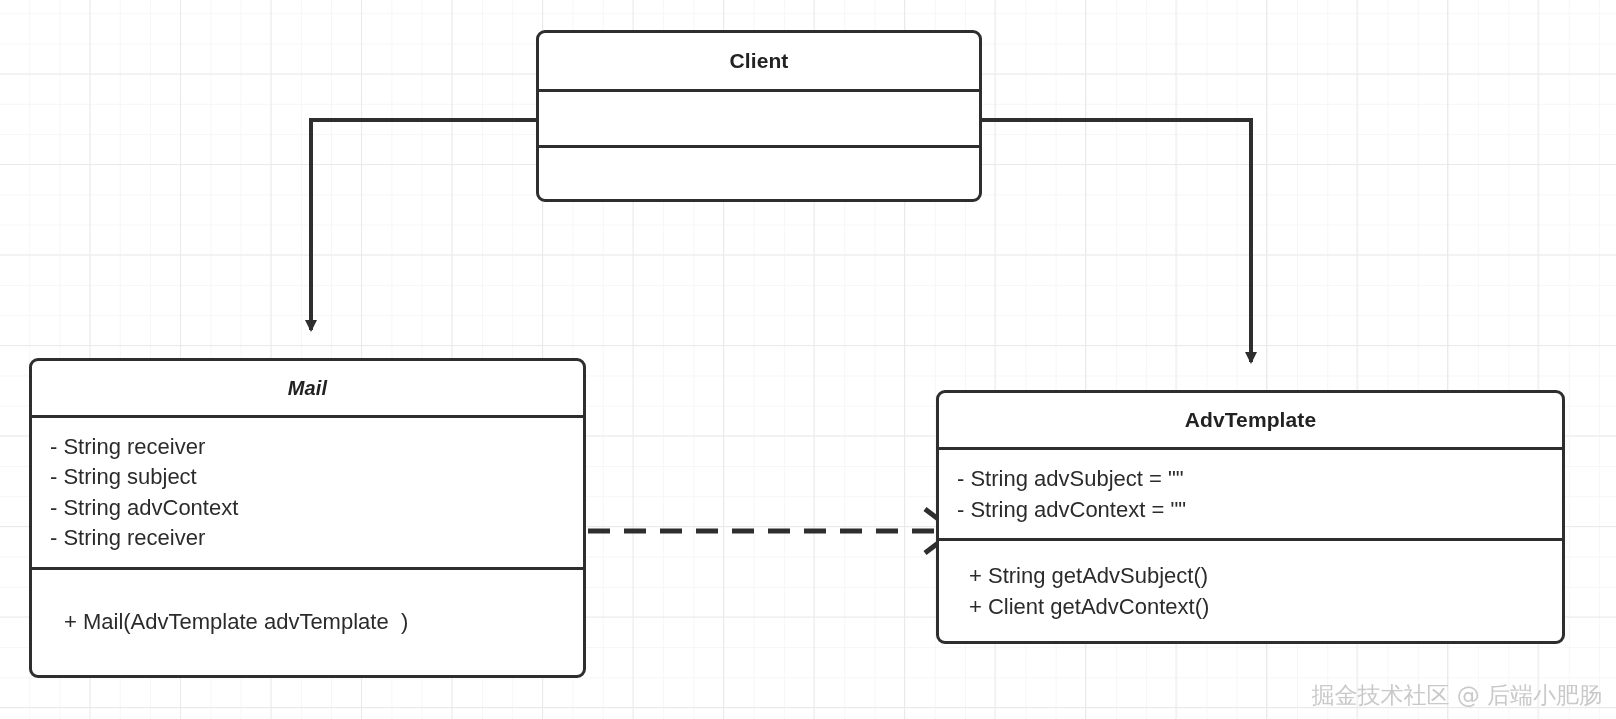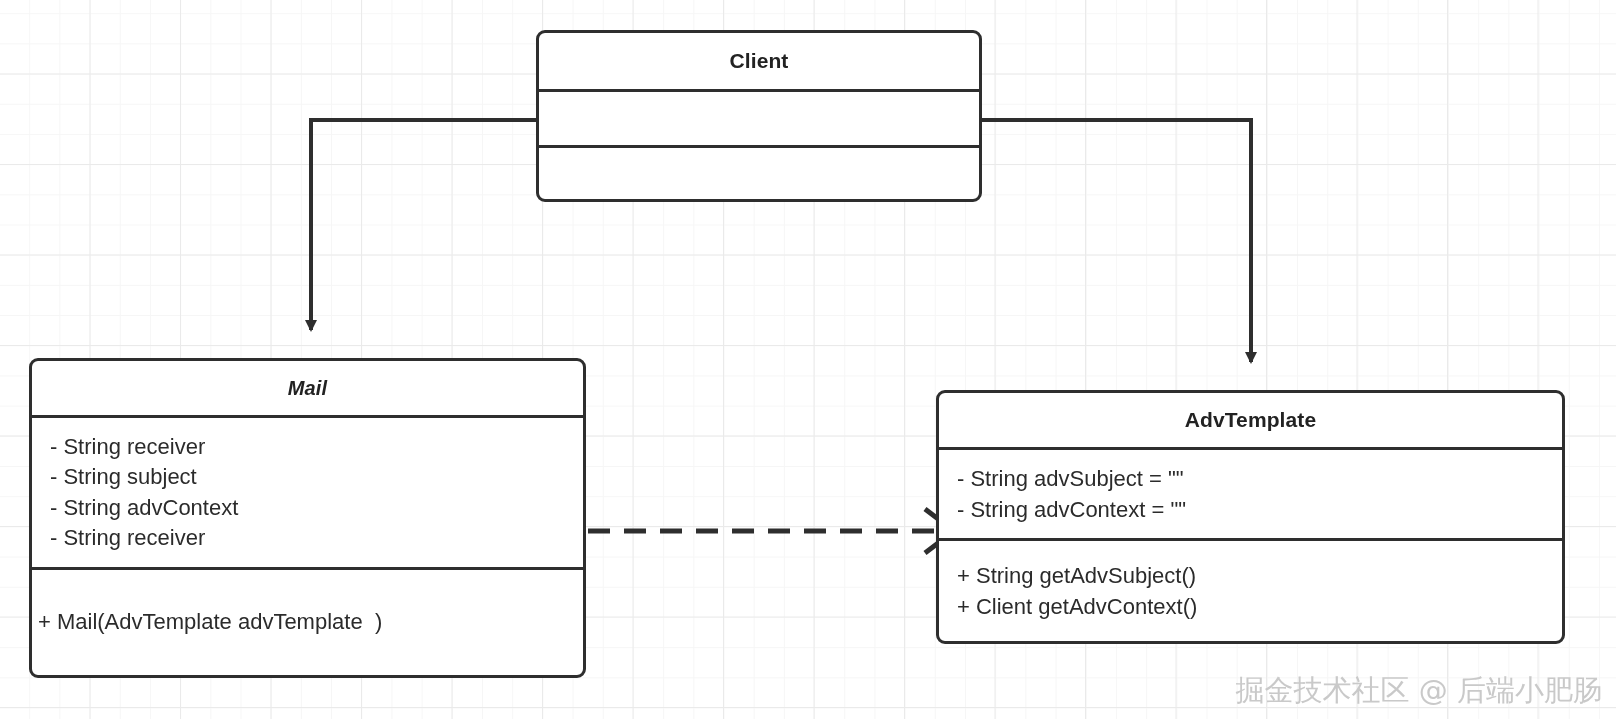--- a/index.html
+++ b/index.html
@@ -79,52 +79,52 @@
   
   #mail-class {
     left: 29px;
     top: 358px;
     width: 557px;
     height: 320px;
   }
   #mail-class .uml-title { height: 54px; font-size: 20px; font-style: italic; }
   #mail-class .attrs { height: 152px; padding: 10px 0 10px 18px; }
   #mail-class .attrs .uml-line { font-size: 22px; line-height: 1.38; }
-  #mail-class .ops { flex: 1; padding-left: 6px; }
+  #mail-class .ops { flex: 1; padding-left: 32px; }
   #mail-class .ops .uml-line { font-size: 22px; }
 
   
   #advtemplate-class {
     left: 936px;
     top: 390px;
     width: 629px;
     height: 254px;
   }
   #advtemplate-class .uml-title { height: 54px; font-size: 21px; }
   #advtemplate-class .attrs { height: 91px; padding-left: 18px; }
   #advtemplate-class .attrs .uml-line { font-size: 22px; line-height: 1.42; }
-  #advtemplate-class .ops { flex: 1; padding-left: 18px; }
+  #advtemplate-class .ops { flex: 1; padding-left: 30px; }
   #advtemplate-class .ops .uml-line { font-size: 22px; line-height: 1.42; }
 
   
   #edges {
     position: absolute;
     left: 0; top: 0;
     width: 1616px;
     height: 719px;
     z-index: 2;
     pointer-events: none;
   }
 
   
   #watermark {
     position: absolute;
     right: 14px;
     bottom: 8px;
-    font-size: 29px;
+    font-size: 23px;
     color: #c9c9c9;
     white-space: nowrap;
     font-family: "DejaVu Sans", "Liberation Sans", sans-serif;
     z-index: 8;
   }
 </style>
 </head>
 <body>
 
 <div id="canvas">

